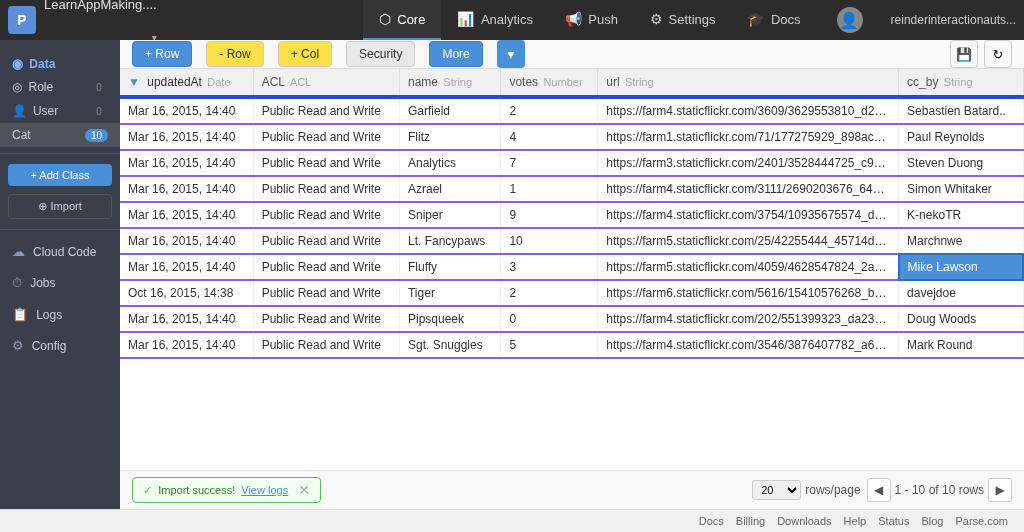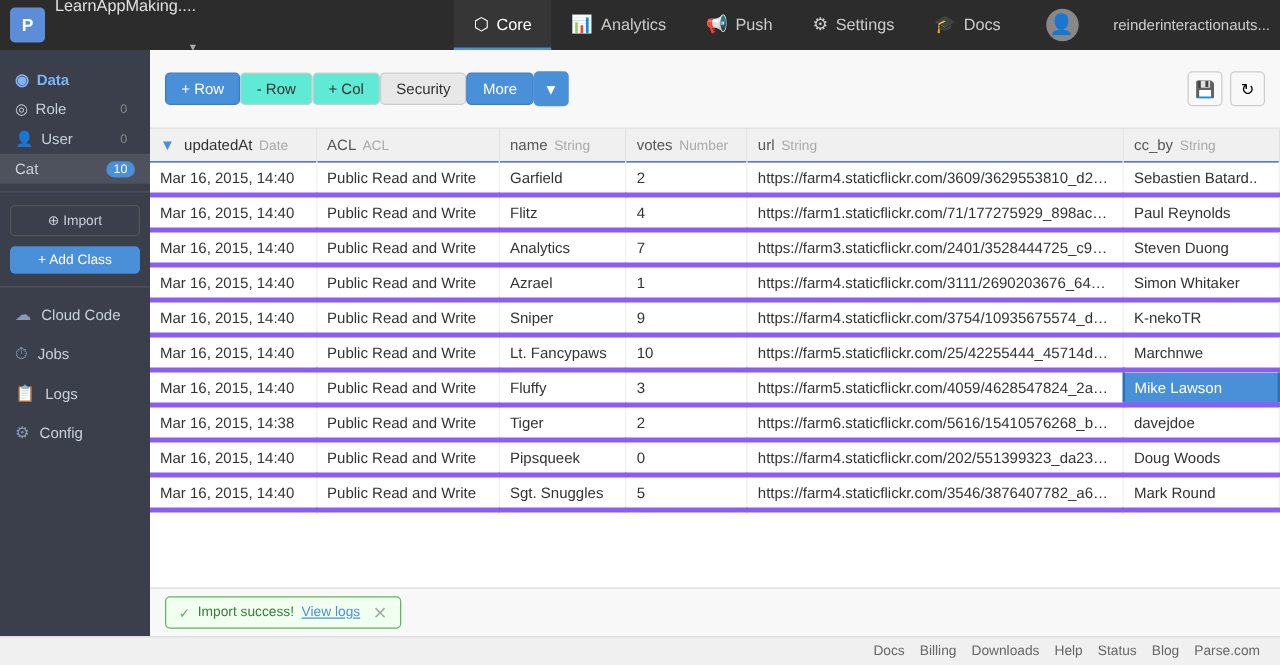--- a/index.html
+++ b/index.html
@@ -35,38 +35,38 @@
     .sidebar-btn { margin: 4px 8px; padding: 5px 8px; border-radius: 4px; font-size: 11px; cursor: pointer; display: flex; align-items: center; justify-content: center; gap: 4px; }
     .sidebar-btn-add { background: #4a90d9; color: white; border: none; }
     .sidebar-btn-import { background: transparent; color: #c8d0dc; border: 1px solid #555; }
     .sidebar-nav-item { display: flex; align-items: center; gap: 8px; padding: 8px 12px; color: #c8d0dc; cursor: pointer; font-size: 12px; }
     .sidebar-nav-item .nav-icon { font-size: 13px; color: #8a9ab5; }
 
     
     .content-area { flex: 1; display: flex; flex-direction: column; overflow: hidden; background: white; }
 
     
-    .toolbar { background: #f8f8f8; border-bottom: 1px solid #ddd; padding: 17px 12px; display: flex; align-items: center; gap: 0; flex-shrink: 0; }
-    .toolbar-btn { padding: 5px 12px; border-radius: 4px; font-size: 12px; cursor: pointer; border: 1px solid #ccc; background: #5eead4; color: #333; display: flex; align-items: center; gap: 4px; }
+    .toolbar { background: #f8f8f8; border-bottom: 1px solid #ddd; padding: 0 12px; display: flex; align-items: center; gap: 14px; flex-shrink: 0; }
+    .toolbar-btn { padding: 5px 12px; border-radius: 4px; font-size: 12px; cursor: pointer; border: 1px solid #ccc; background: #fde047; color: #333; display: flex; align-items: center; gap: 4px; }
     .toolbar-btn.primary { background: #4a90d9; color: white; border-color: #3a7bc8; }
     .toolbar-btn.security { background: #e8e8e8; }
     .toolbar-btn.more { background: #4a90d9; color: white; border-color: #3a7bc8; }
     .toolbar-btn-icon { width: 28px; height: 28px; border-radius: 4px; background: #4a90d9; color: white; border: none; cursor: pointer; display: flex; align-items: center; justify-content: center; font-size: 14px; }
     .toolbar-spacer { flex: 1; }
     .toolbar-right { display: flex; gap: 6px; }
     .toolbar-icon-btn { width: 28px; height: 28px; background: transparent; border: 1px solid #ccc; border-radius: 4px; cursor: pointer; display: flex; align-items: center; justify-content: center; font-size: 13px; }
 
     
     .table-container { flex: 1; overflow: auto; }
     table { width: 100%; border-collapse: collapse; font-size: 12px; }
-    thead tr { background: #f0f0f0; border-bottom: 1px solid #1d4ed8; }
+    thead tr { background: #f0f0f0; border-bottom: 4px solid #1d4ed8; }
     thead th { padding: 6px 8px; text-align: left; font-weight: 500; color: #555; white-space: nowrap; border-right: 1px solid #e0e0e0; position: sticky; top: 0; background: #f0f0f0; z-index: 1; }
     thead th .col-type { color: #aaa; font-weight: 400; font-size: 11px; margin-left: 2px; }
     thead th.sort-col { color: #333; }
-    tbody tr { border-bottom: 4px solid #8b5cf6; }
+    tbody tr { border-bottom: 2px solid #8b5cf6; }
     tbody td { padding: 5px 8px; color: #333; white-space: nowrap; border-right: 1px solid #f0f0f0; max-width: 200px; overflow: hidden; text-overflow: ellipsis; }
     tbody td.highlighted { background: #4a90d9; color: white; }
     .sort-arrow { color: #4a90d9; margin-right: 4px; }
 
     
     .footer-status { background: #f8f8f8; border-top: 1px solid #ddd; padding: 6px 12px; display: flex; align-items: center; gap: 8px; flex-shrink: 0; }
     .import-success { background: #f0fff0; border: 1px solid #5cb85c; border-radius: 4px; padding: 4px 10px; display: flex; align-items: center; gap: 6px; color: #3a7a3a; font-size: 11px; }
     .import-success .check-icon { color: #5cb85c; }
     .import-success a { color: #4a90d9; text-decoration: underline; cursor: pointer; }
     .import-close { color: #aaa; cursor: pointer; font-size: 14px; margin-left: 4px; }
@@ -146,22 +146,22 @@
     </div>
     <div class="sidebar-item active">
       <div class="item-label">
         <span>Cat</span>
       </div>
       <span class="item-count">10</span>
     </div>
 
     <div class="sidebar-divider"></div>
 
+    <button class="sidebar-btn sidebar-btn-add">+ Add Class</button>
     <button class="sidebar-btn sidebar-btn-import">⊕ Import</button>
-    <button class="sidebar-btn sidebar-btn-add">+ Add Class</button>
 
     <div class="sidebar-divider"></div>
 
     <div class="sidebar-nav-item">
       <span class="nav-icon">☁</span>
       <span>Cloud Code</span>
     </div>
     <div class="sidebar-nav-item">
       <span class="nav-icon">⏱</span>
       <span>Jobs</span>
@@ -280,21 +280,21 @@
             </tr>
             <tr>
               <td>Mar 16, 2015, 14:40</td>
               <td>Public Read and Write</td>
               <td>Fluffy</td>
               <td>3</td>
               <td>https://farm5.staticflickr.com/4059/4628547824_2ae6...</td>
               <td class="highlighted" style="background: rgb(74, 144, 217); color: white; border: 2px solid rgb(41, 112, 185);">Mike Lawson</td>
             </tr>
             <tr>
-              <td>Mar 16, 2015, 14:38</td>
+              <td>Oct 16, 2015, 14:38</td>
               <td>Public Read and Write</td>
               <td>Tiger</td>
               <td>2</td>
               <td>https://farm6.staticflickr.com/5616/15410576268_b47...</td>
               <td>davejdoe</td>
             </tr>
             <tr>
               <td>Mar 16, 2015, 14:40</td>
               <td>Public Read and Write</td>
               <td>Pipsqueek</td>
@@ -315,20 +315,35 @@
     </div>
 
     <div class="footer-status">
       <div class="import-success">
         <span class="check-icon">✓</span>
         <span>Import success!</span>
         <a>View logs</a>
         <span class="import-close">✕</span>
       </div>
       <div class="footer-spacer"></div>
+      <div class="pagination">
+        <div class="rows-per-page">
+          <select>
+            <option value="20">20</option>
+            <option value="50">50</option>
+            <option value="100">100</option>
+          </select>
+          <span>rows/page</span>
+        </div>
+        <div class="pagination-nav">
+          <button class="pagination-btn">◀</button>
+          <span class="pagination-info">1 - 10 of 10 rows</span>
+          <button class="pagination-btn">▶</button>
+        </div>
+      </div>
     </div>
 
   </div>
 </div>
 
 <div class="bottom-bar" id="bottom-bar">
 <a>Docs</a>
     <a>Billing</a>
     <a>Downloads</a>
     <a>Help</a>

